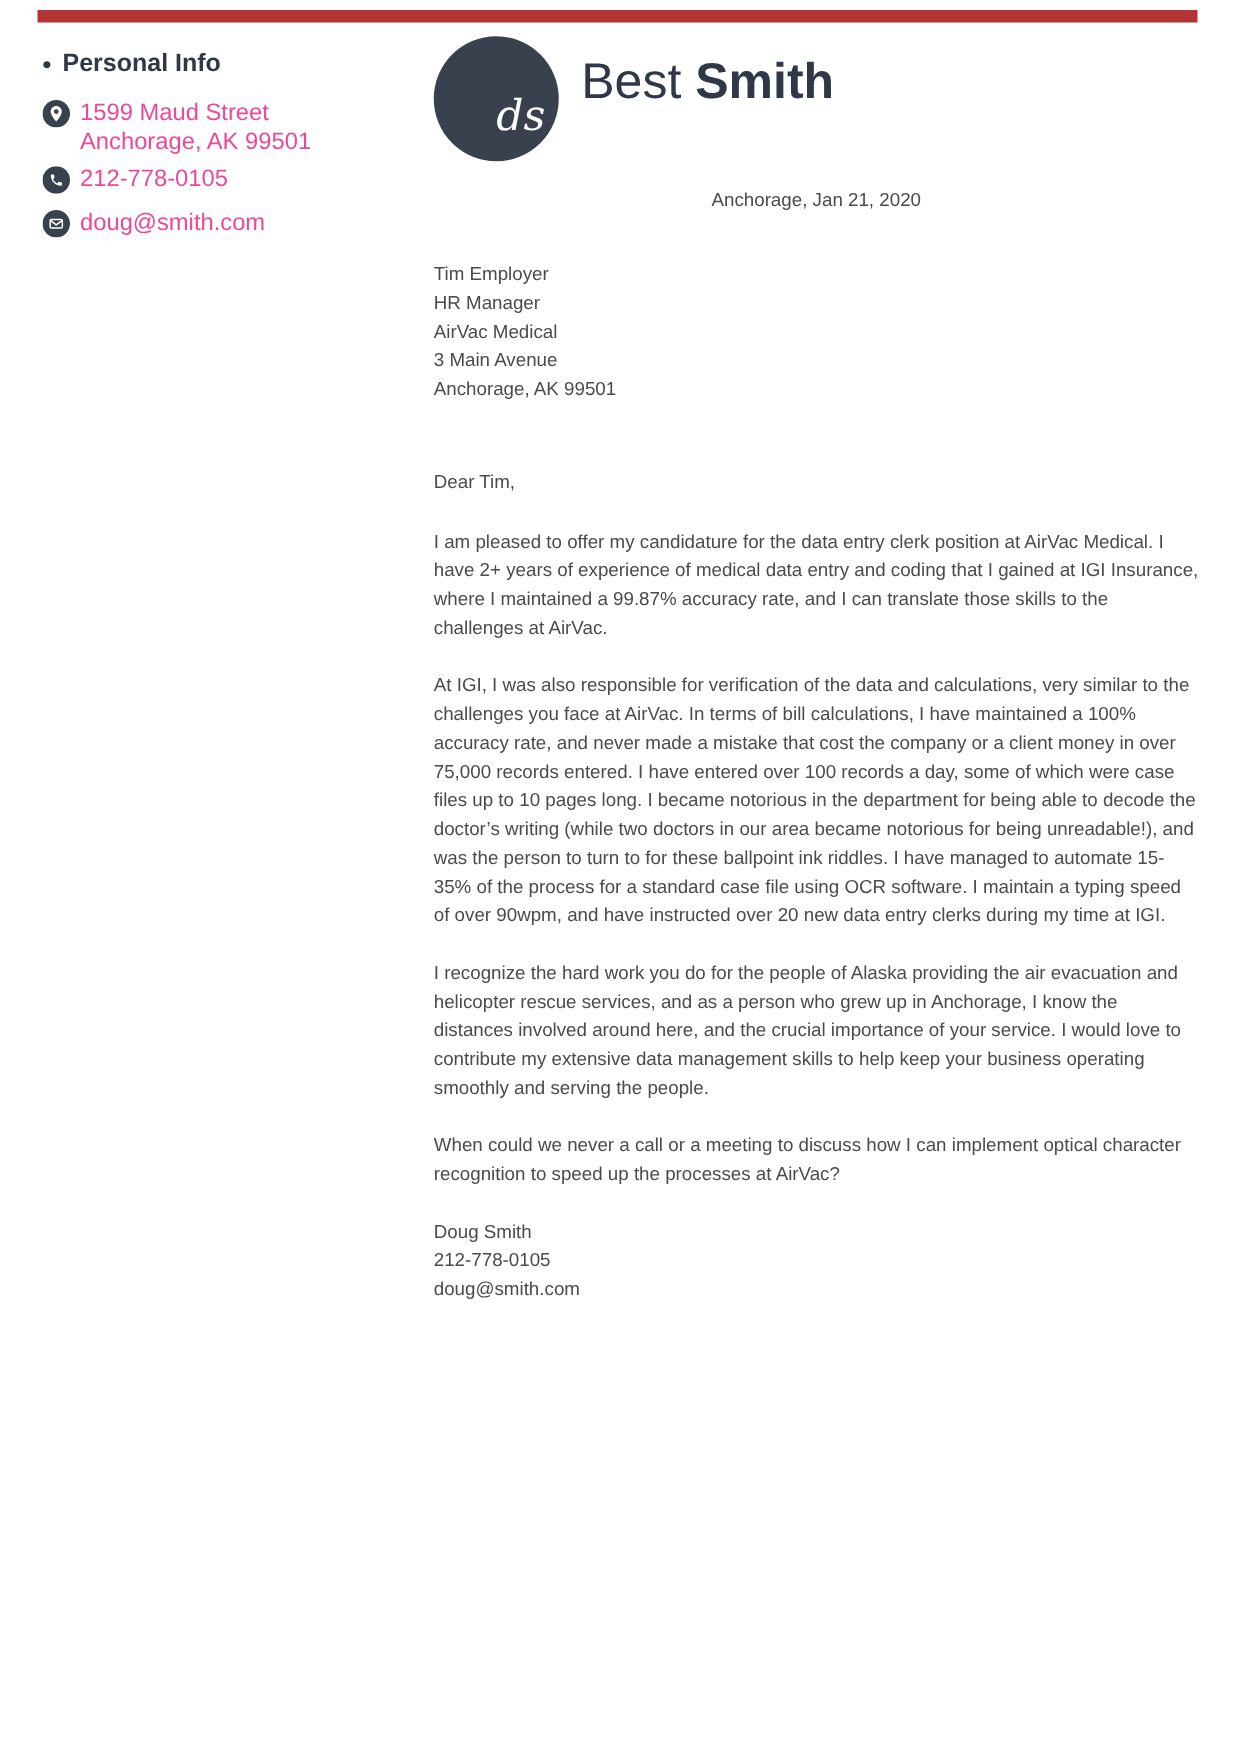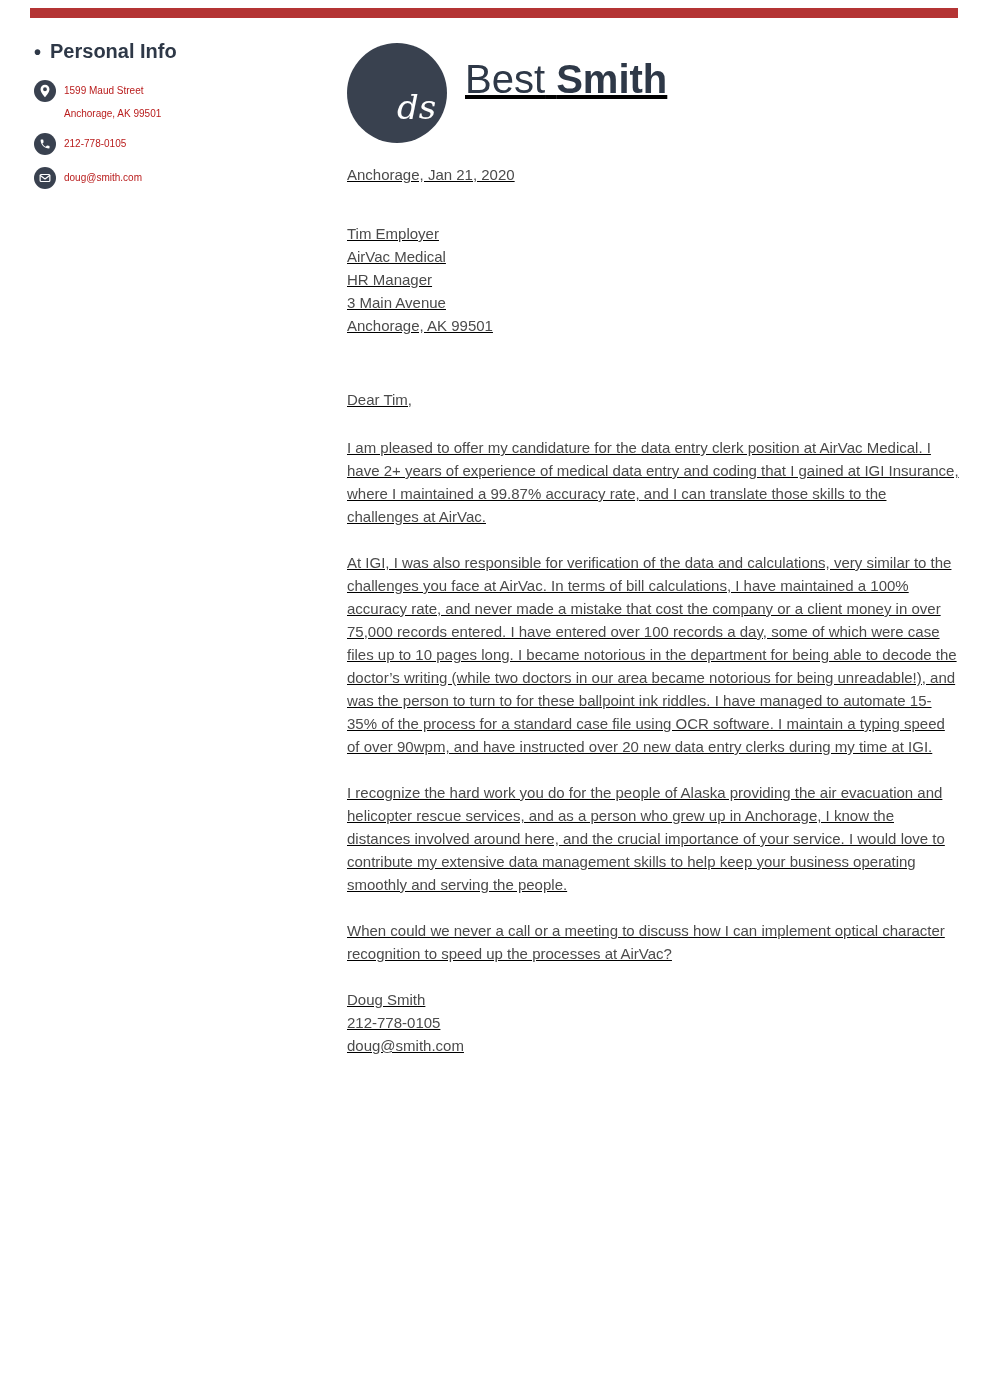--- a/index.html
+++ b/index.html
@@ -28,26 +28,26 @@
   }
   .sidebar-heading .bullet {
     font-size:20px; line-height:1; margin-right:9px; color:#2e3847;
   }
   .contact-item {
     display:flex; align-items:flex-start;
     margin-bottom:7px;
   }
   .contact-icon { flex:0 0 22px; margin-right:8px; margin-top:1px; }
   .contact-text {
-    color:#b91c1c; font-size:10px; line-height:23px;
+    color:#ec4899; font-size:19px; line-height:23px;
   }
   
   .main {
     position:absolute;
-    left:347px; top:43px; width:612px;text-decoration:underline;
+    left:347px; top:29px; width:612px;
   }
   .header-row { display:flex; align-items:flex-start; height:100px; }
   .avatar {
     width:100px; height:100px; border-radius:50%;
     background:#39414f;
     position:relative;
   }
   .avatar .initials {
     position:absolute; left:50px; top:44px;
     font-family:"DejaVu Serif", serif;
@@ -58,21 +58,21 @@
     margin-left:18px; margin-top:14px;
     font-size:40px; line-height:1.1; color:#2e3847;
     white-space:nowrap;
   }
   .name .first { font-weight:400; }
   .name .last  { font-weight:700; }
   
   .letter {
     color:#4b4b4b; font-size:15px; line-height:23px;
   }
-  .date-line { margin-top:20px; margin-bottom:36px; }
+  .date-line { margin-top:20px; margin-bottom:36px;text-align:center; }
   .recipient { margin-bottom:51px; }
   .salutation { margin-bottom:25px; }
   .para { margin-bottom:23px; }
   .closing { margin-bottom:23px; }
   .signature div { }
 </style>
 </head>
 <body>
 
 <div class="page">
@@ -133,22 +133,22 @@
         <span class="last">Smith</span>
       </div>
     </div>
 
     <div class="letter">
 
       <div class="date-line">Anchorage, Jan 21, 2020</div>
 
       <div class="recipient">
         <div>Tim Employer</div>
+        <div>HR Manager</div>
         <div>AirVac Medical</div>
-        <div>HR Manager</div>
         <div>3 Main Avenue</div>
         <div>Anchorage, AK 99501</div>
       </div>
 
       <div class="salutation">Dear Tim,</div>
 
       <div class="para">I am pleased to offer my candidature for the data entry clerk position at AirVac Medical. I have 2+ years of experience of medical data entry and coding that I gained at IGI Insurance, where I maintained a 99.87% accuracy rate, and I can translate those skills to the challenges at AirVac.</div>
       <div class="para">At IGI, I was also responsible for verification of the data and calculations, very similar to the challenges you face at AirVac. In terms of bill calculations, I have maintained a 100% accuracy rate, and never made a mistake that cost the company or a client money in over 75,000 records entered. I have entered over 100 records a day, some of which were case files up to 10 pages long. I became notorious in the department for being able to decode the doctor’s writing (while two doctors in our area became notorious for being unreadable!), and was the person to turn to for these ballpoint ink riddles. I have managed to automate 15-35% of the process for a standard case file using OCR software. I maintain a typing speed of over 90wpm, and have instructed over 20 new data entry clerks during my time at IGI.</div>
       <div class="para">I recognize the hard work you do for the people of Alaska providing the air evacuation and helicopter rescue services, and as a person who grew up in Anchorage, I know the distances involved around here, and the crucial importance of your service. I would love to contribute my extensive data management skills to help keep your business operating smoothly and serving the people.</div>
       <div class="para">When could we never a call or a meeting to discuss how I can implement optical character recognition to speed up the processes at AirVac?</div>

